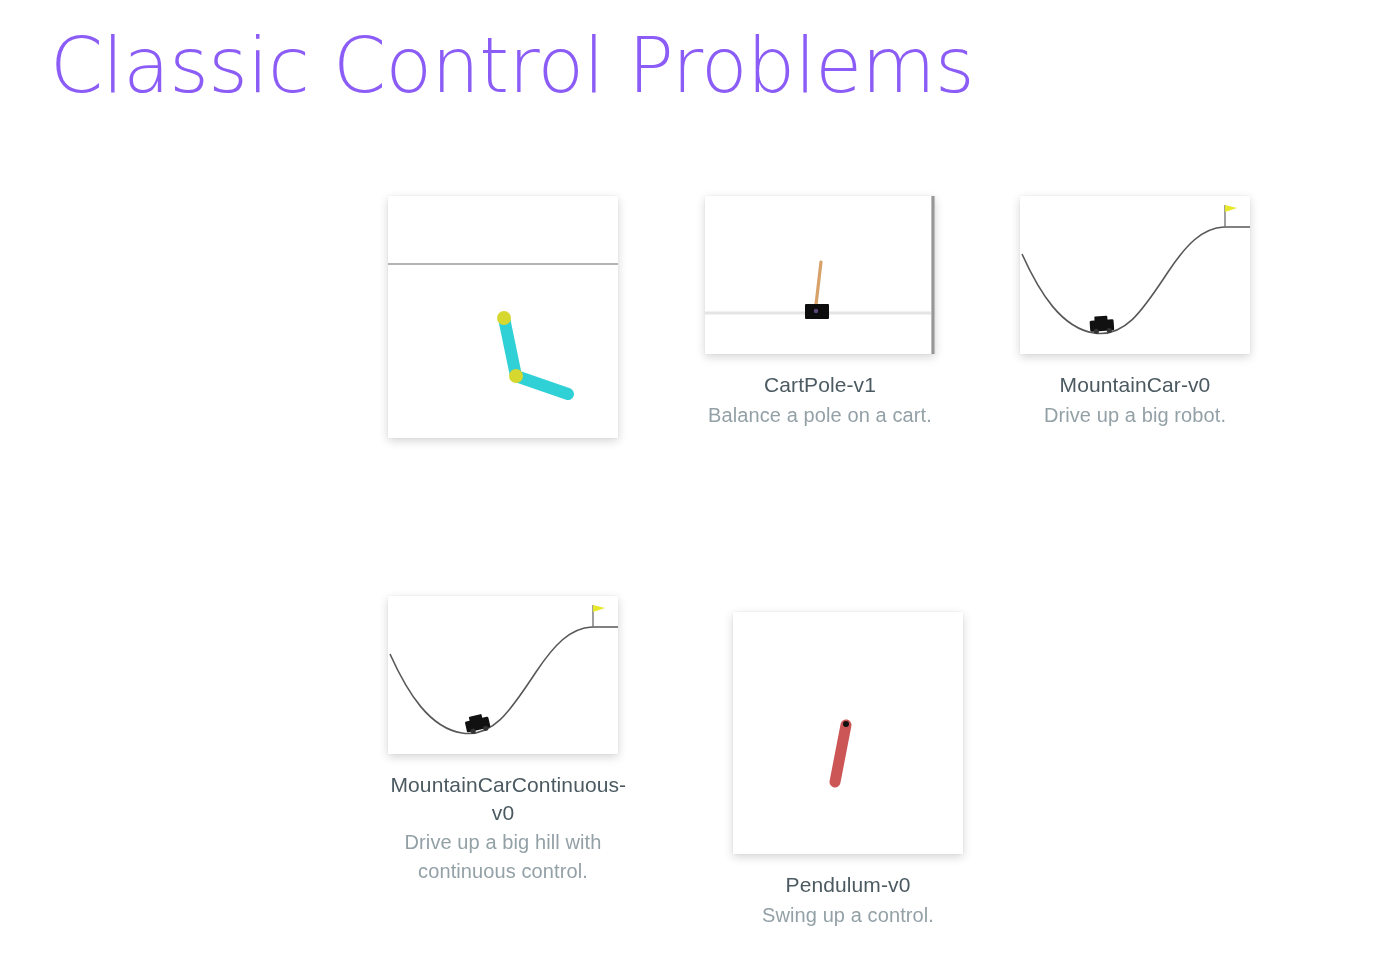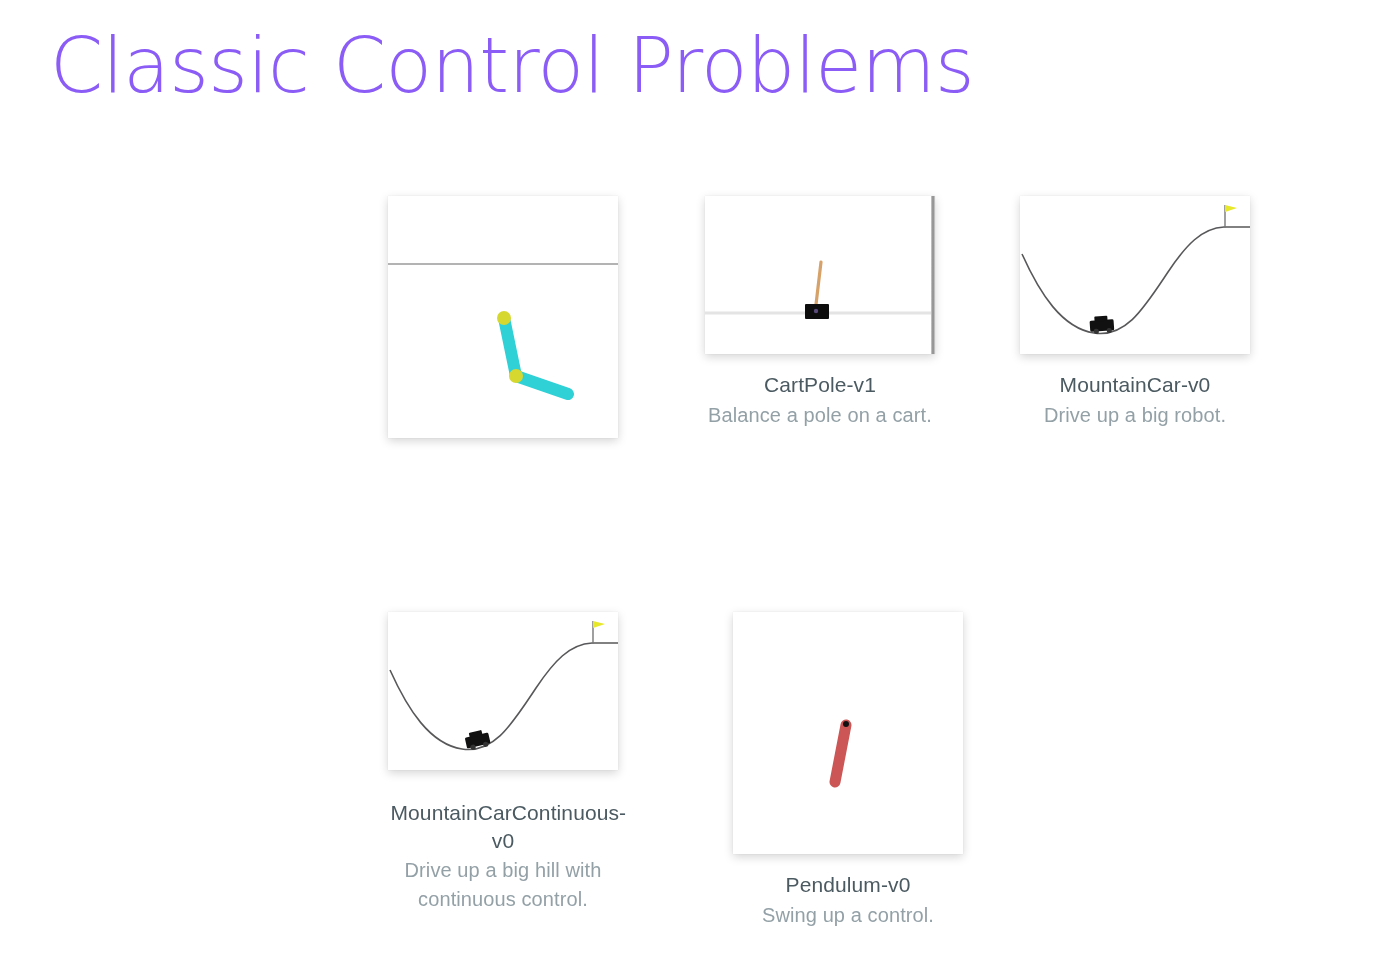--- a/index.html
+++ b/index.html
@@ -65,21 +65,21 @@
     color: #93a1a7;
     line-height: 1.43;
     letter-spacing: 0.1px;
     margin-top: 2px;
   }
 
   
   #card-acrobot   { left: 388px; top: 196px; }
   #card-cartpole  { left: 705px; top: 196px; }
   #card-mountaincar { left: 1020px; top: 196px; }
-  #card-mccont    { left: 388px; top: 612px; gap: 12px; }
+  #card-mccont    { left: 388px; top: 596px; }
   #card-pendulum  { left: 705px; top: 612px; padding-left: 28px; }
 
   
   #thumb-acrobot   { width: 230px; height: 242px; }
   #thumb-cartpole  { width: 230px; height: 158px; }
   #thumb-mountaincar { width: 230px; height: 158px; }
   #thumb-mccont    { width: 230px; height: 158px; }
   #thumb-pendulum  { width: 230px; height: 242px; }
 
   

